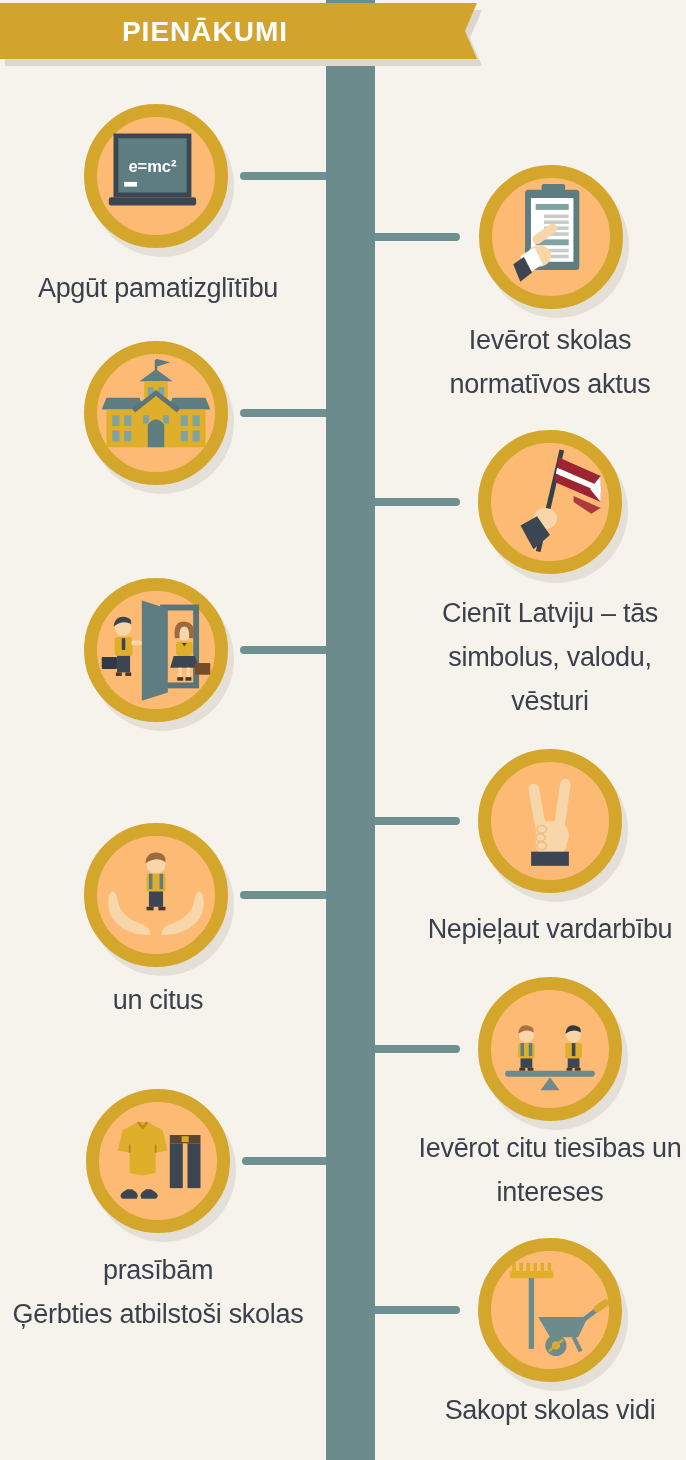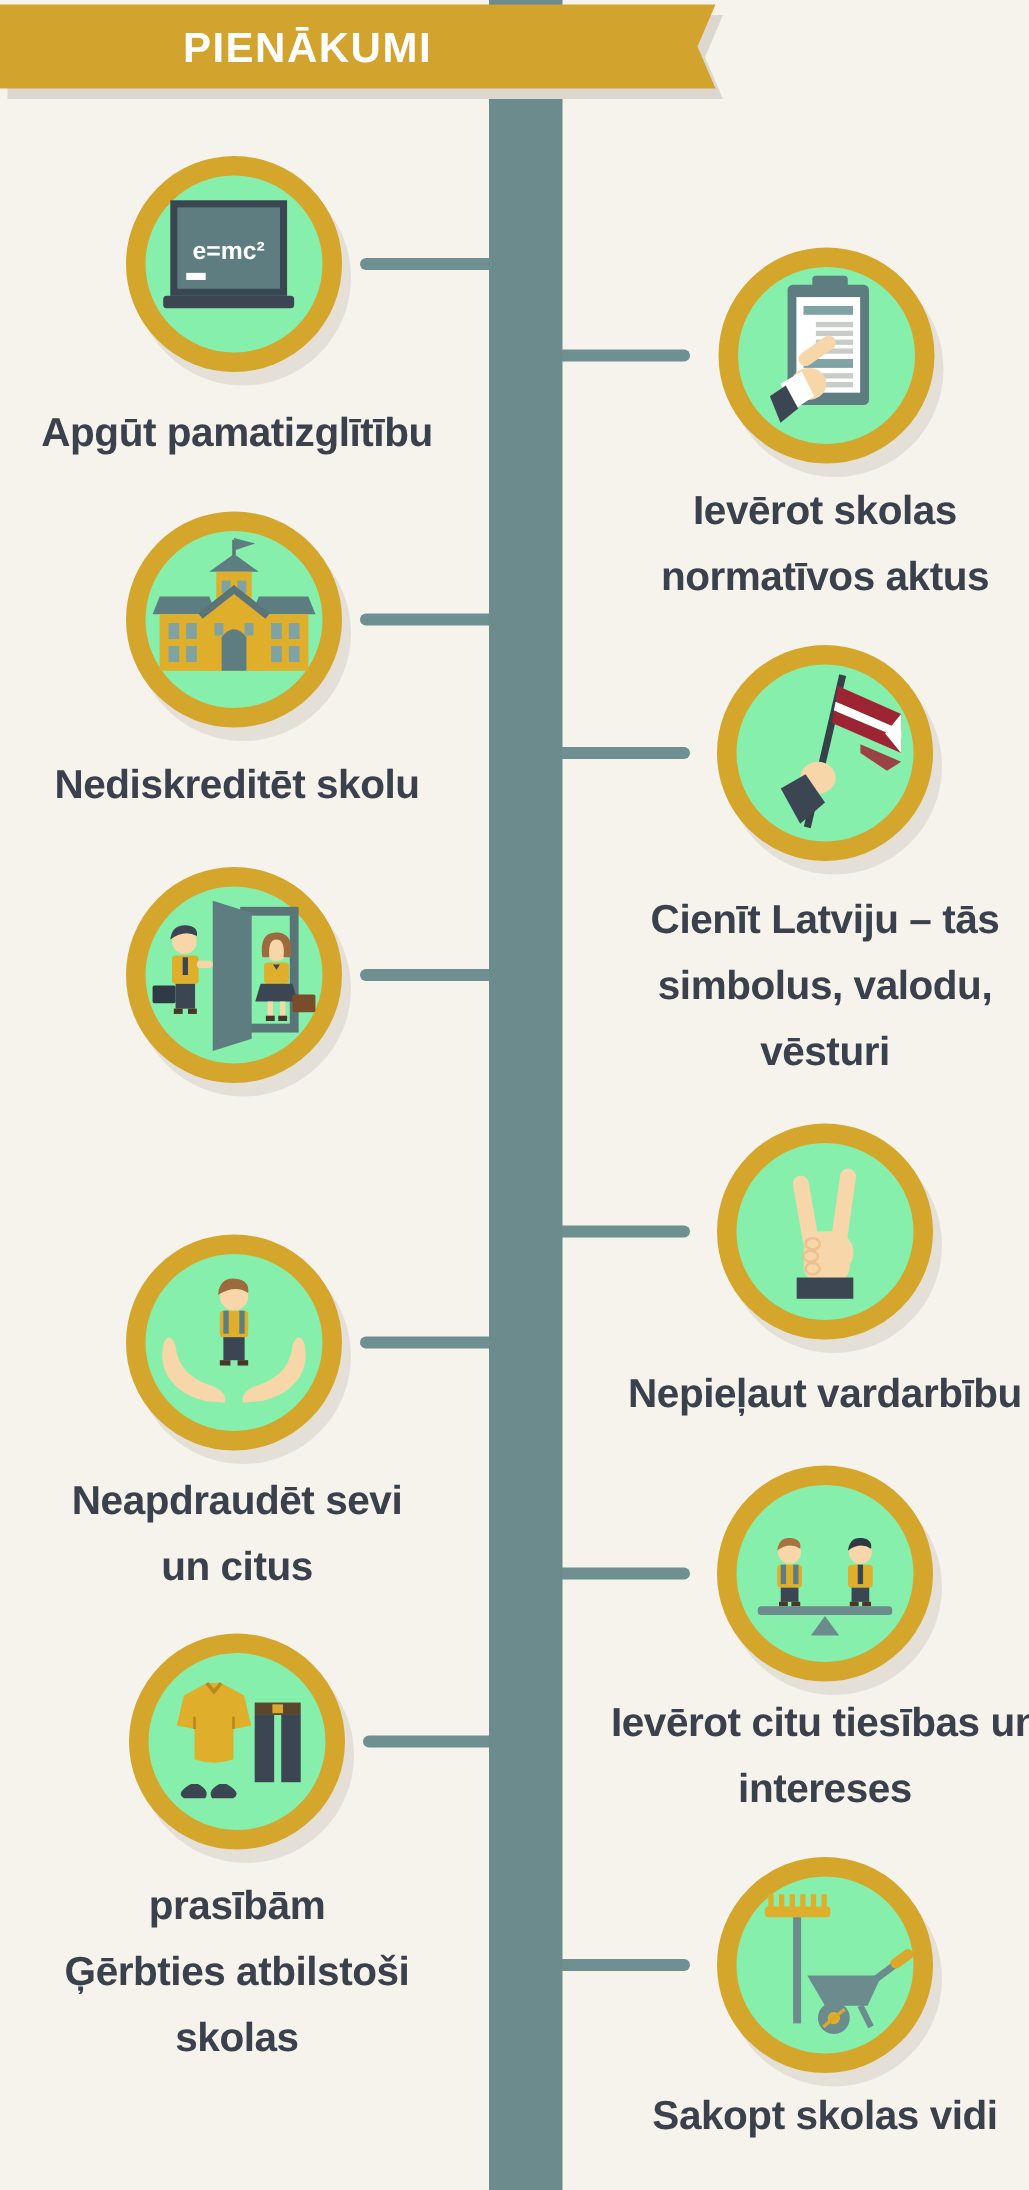--- a/index.html
+++ b/index.html
@@ -11,28 +11,28 @@
        background:var(--bar-teal,#6b8b8c);z-index:2;}
   
   .banner-svg{position:absolute;left:0;top:0;z-index:4;}
   .banner-title{font-family:"Liberation Sans",sans-serif;font-weight:bold;
        font-size:28px;letter-spacing:1px;fill:#ffffff;}
   
   .connector{position:absolute;height:8px;border-radius:4px;
        background:var(--connector-teal,#6f9091);z-index:1;}
   
   .circle{position:absolute;width:144px;height:144px;border-radius:50%;
-       background:#86efac;border:13px solid var(--ring-gold,#d4a72c);
+       background:#fdba74;border:13px solid var(--ring-gold,#d4a72c);
        box-sizing:border-box;box-shadow:6px 9px 0 var(--circle-shadow,#e4e0d8);
        z-index:3;}
   .circle svg{position:absolute;left:0;top:0;width:118px;height:118px;}
   
   .label{position:absolute;z-index:3;text-align:center;
        color:var(--text-dark,#3a414c);font-size:27px;line-height:44px;
-       letter-spacing:-0.3px;font-weight:bold;}
+       letter-spacing:-0.3px;}
   .label span{display:block;}
   
   .f-gold{fill:var(--icon-gold,#dfae2b);} .f-teal{fill:var(--icon-teal,#5d7d80);}
   .f-dark{fill:var(--icon-dark,#3c4653);} .f-skin{fill:var(--skin,#f7d7a9);}
   .f-red{fill:var(--flag-red,#9d2533);}  .f-hair{fill:var(--hair-brown,#9c6a3c);}
   .f-white{fill:#ffffff;} .f-gray{fill:var(--line-gray,#c7ccc9);}
   .f-wteal{fill:var(--wheel-teal,#6b8b8c);} .f-lteal{fill:#7fa3a2;}
   .f-brown{fill:#7a4d2a;}
 </style>
 </head>
@@ -118,23 +118,20 @@
       <rect x="13" y="52" width="6" height="9" class="f-lteal"></rect>
       <rect x="23" y="52" width="6" height="9" class="f-lteal"></rect>
       <rect x="13" y="65" width="6" height="9" class="f-lteal"></rect>
       <rect x="23" y="65" width="6" height="9" class="f-lteal"></rect>
       <rect x="71" y="52" width="6" height="9" class="f-lteal"></rect>
       <rect x="81" y="52" width="6" height="9" class="f-lteal"></rect>
       <rect x="71" y="65" width="6" height="9" class="f-lteal"></rect>
       <rect x="81" y="65" width="6" height="9" class="f-lteal"></rect>
     </svg>
   </div>
-  <div class="label" style="left:0;top:501px;width:316px">
-    <span>Nediskreditēt skolu</span>
-  </div>
 
   <div class="circle" style="left:478px;top:430px">
     <svg viewBox="0 0 100 100">
       <line x1="60" y1="6" x2="40" y2="92" stroke="#354049" stroke-width="4"></line>
       <g>
         <polygon points="57,12 93,28 93,37 56,21" class="f-red"></polygon>
         <polygon points="56,21 93,37 93,42 55,26" class="f-white"></polygon>
         <polygon points="55,26 93,42 93,50 54,33" class="f-red"></polygon>
         <polygon points="93,28 93,50 84,39" fill="#ffffff"></polygon>
         <polygon points="70,45 93,55 85,60 70,50" class="f-red" opacity="0.85"></polygon>
@@ -206,21 +203,20 @@
         <rect x="53" y="32" width="3" height="13" class="f-teal"></rect>
         <rect x="44" y="47" width="12" height="13" class="f-dark"></rect>
         <rect x="42" y="60" width="6" height="3" fill="#4a3526"></rect>
         <rect x="52" y="60" width="6" height="3" fill="#4a3526"></rect>
       </g>
       <path d="M10,52 C7,66 16,79 34,83 L45,84 C46,80 43,76 36,74 C24,70 18,62 17,52 C15,45 11,46 10,52 Z" class="f-skin"></path>
       <path d="M90,52 C93,66 84,79 66,83 L55,84 C54,80 57,76 64,74 C76,70 82,62 83,52 C85,45 89,46 90,52 Z" class="f-skin"></path>
     </svg>
   </div>
   <div class="label" style="left:0;top:978px;width:316px">
-    <span>Neapdraudēt sevi</span>
     <span>un citus</span>
   </div>
 
   <div class="circle" style="left:478px;top:977px">
     <svg viewBox="0 0 100 100">
       <g>
         <circle cx="30" cy="38" r="6.5" class="f-skin"></circle>
         <path d="M23,37 Q24,29 31,30 Q37,31 36,36 Q30,32 23,37 Z" fill="#a9713f"></path>
         <rect x="23" y="45" width="14" height="13" rx="2" class="f-gold"></rect>
         <rect x="25" y="45" width="3" height="11" class="f-teal"></rect>

